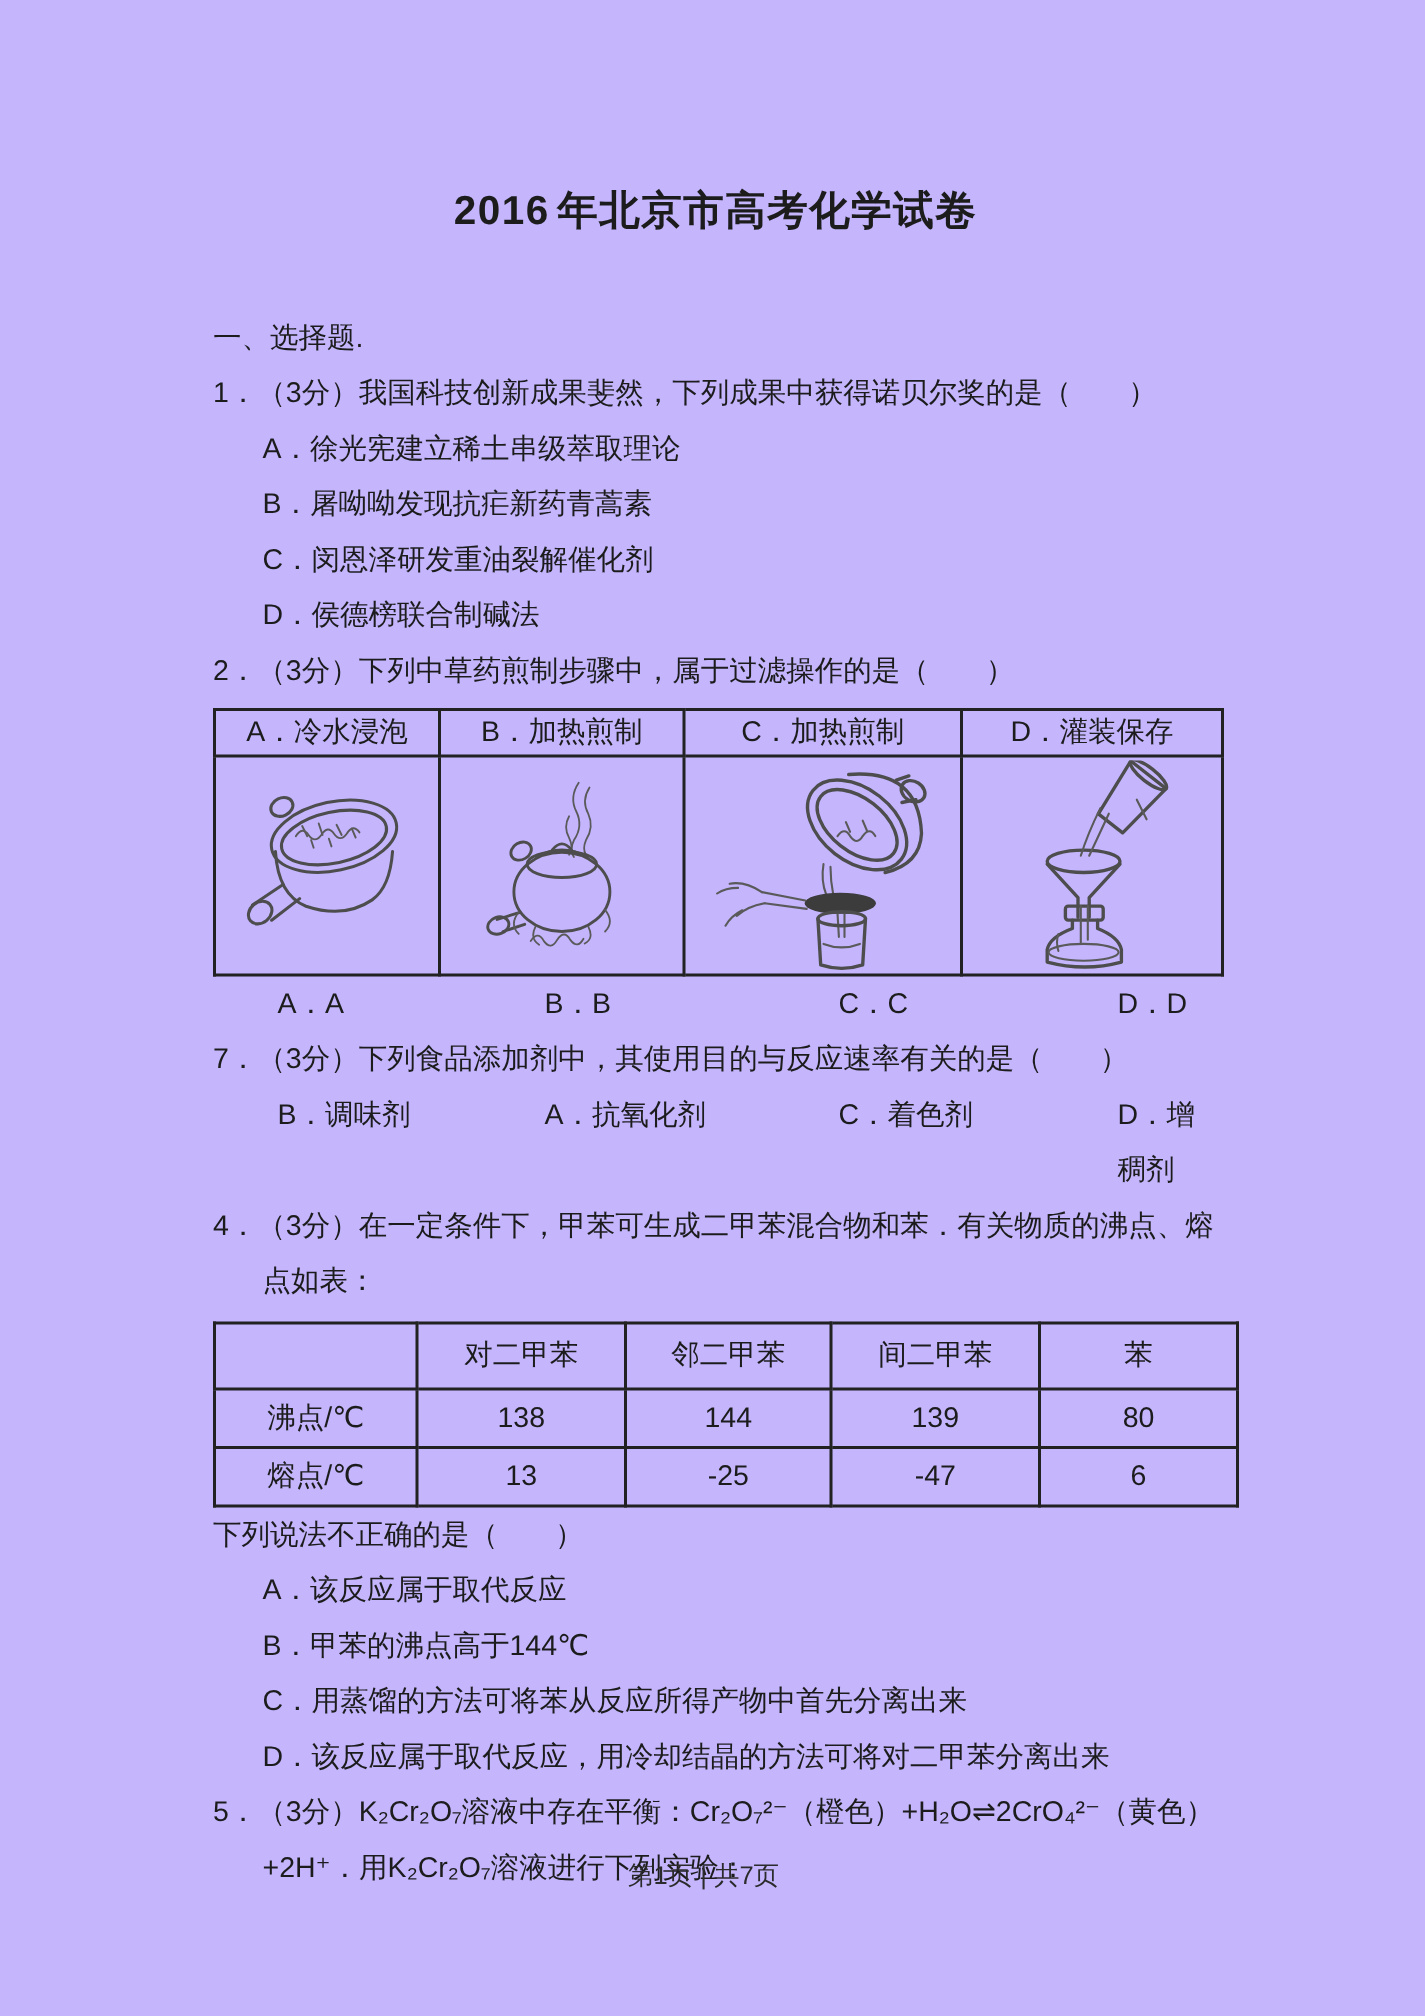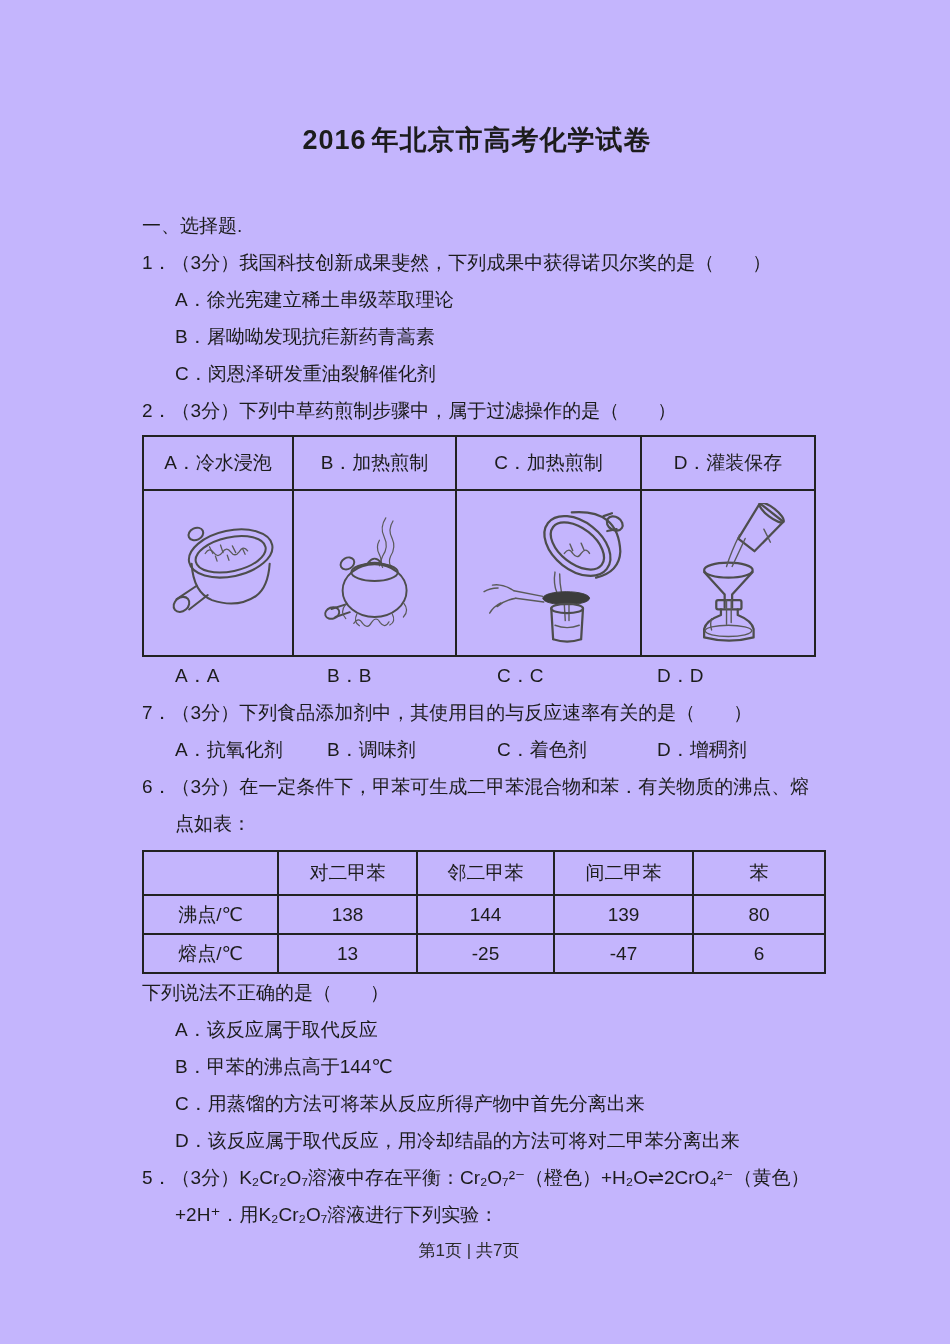--- a/index.html
+++ b/index.html
@@ -24,30 +24,31 @@
     font-weight: 700;
     letter-spacing: 1px;
   }
   .title .year { margin-right: 5px; }
   .section-heading { font-weight: 400; }
   .q-stem { padding-left: 33px; text-indent: -33px; }
   .option { padding-left: 33px; }
   .option-grid {
     display: grid;
     grid-template-columns: 152px 170px 160px 1fr;
-    margin-left: 33px;
+    margin-left: 43px;
+    gap: 26px;
   }
   
   .fig-table {
     border-collapse: collapse;
     table-layout: fixed;
     width: 672px;
     margin-top: 6px;
   }
-  .fig-table td { border: 2px solid #222; text-align: center; padding: 12px; }
+  .fig-table td { border: 2px solid #222; text-align: center; padding: 0; }
   .fig-table tr.hdr td { height: 31px; line-height: 28px; font-size: 19px; }
   .fig-table tr.figs td { height: 146px; vertical-align: middle; }
   .fig-table svg { display: block; margin: 0 auto; }
   
   .data-table {
     border-collapse: collapse;
     table-layout: fixed;
     width: 682px;
     margin-top: 8px;
     padding-left: 47px;
@@ -78,20 +79,21 @@
 <div class="page">
 
   <h1 class="title"><span class="year">2016</span><span>年北京市高考化学试卷</span></h1>
 
   <div class="section-heading">一、选择题.</div>
 
   <div class="q-stem">1．（3分）我国科技创新成果斐然，下列成果中获得诺贝尔奖的是（　　）</div>
   <div class="option">A．徐光宪建立稀土串级萃取理论</div>
   <div class="option">B．屠呦呦发现抗疟新药青蒿素</div>
   <div class="option">C．闵恩泽研发重油裂解催化剂</div>
+  <div class="option">D．侯德榜联合制碱法</div>
 
   <div class="q-stem">2．（3分）下列中草药煎制步骤中，属于过滤操作的是（　　）</div>
 
   <table class="fig-table">
     <colgroup>
         <col style="width:150px">
         <col style="width:163px">
         <col style="width:185px">
         <col style="width:174px">
       </colgroup>
@@ -197,27 +199,27 @@
 
   <div class="option-grid">
     <span>A．A</span>
     <span>B．B</span>
     <span>C．C</span>
     <span>D．D</span>
   </div>
 
   <div class="q-stem">7．（3分）下列食品添加剂中，其使用目的与反应速率有关的是（　　）</div>
   <div class="option-grid">
+    <span>B．调味剂</span>
     <span>A．抗氧化剂</span>
-    <span>B．调味剂</span>
     <span>C．着色剂</span>
     <span>D．增稠剂</span>
   </div>
 
-  <div class="q-stem">6．（3分）在一定条件下，甲苯可生成二甲苯混合物和苯．有关物质的沸点、熔点如表：</div>
+  <div class="q-stem">4．（3分）在一定条件下，甲苯可生成二甲苯混合物和苯．有关物质的沸点、熔点如表：</div>
 
   <table class="data-table">
     <colgroup>
         <col style="width:135px">
         <col style="width:139px">
         <col style="width:137px">
         <col style="width:139px">
         <col style="width:132px">
       </colgroup>
     <tbody>

